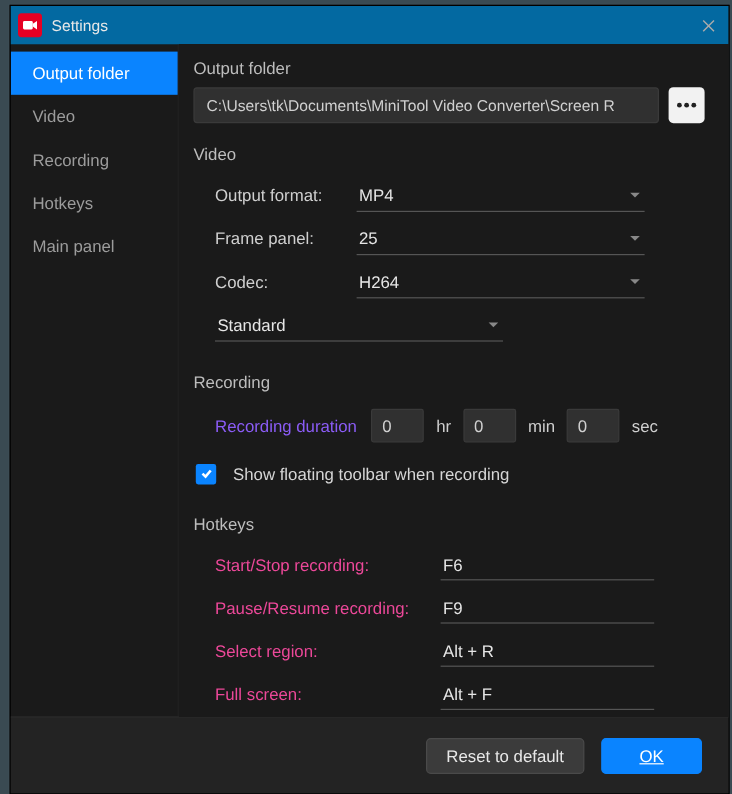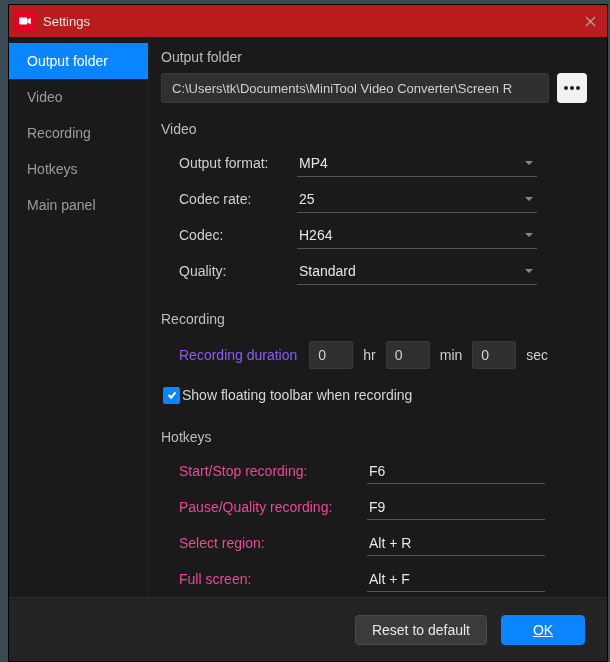--- a/index.html
+++ b/index.html
@@ -4,21 +4,21 @@
 <style>
   * { box-sizing: border-box; margin: 0; padding: 0; }
   html, body { width: 610px; height: 662px; overflow: hidden; font-family: "Segoe UI", Arial, sans-serif; background: #3a4a52; }
   .window {
     position: absolute; left: 8px; top: 4px; width: 600px; height: 658px;
     background: #1a1a1a; border: 1px solid #000; display: flex; flex-direction: column;
     box-shadow: 0 0 0 1px rgba(255,255,255,0.02);
   }
   
   .titlebar {
-    height: 32px; background: #b91c1c; display: flex; align-items: center;
+    height: 32px; background: #0369a1; display: flex; align-items: center;
     padding: 0 0 0 6px; color: #e8e8e8; font-size: 13px;
   }
   .titlebar .app-icon {
     width: 20px; height: 20px; background: #e60023; border-radius: 3px;
     display: flex; align-items: center; justify-content: center; margin-right: 8px;
   }
   .titlebar .app-icon svg { width: 14px; height: 14px; }
   .titlebar .title { flex: 1; }
   .titlebar .close {
     width: 34px; height: 32px; display: flex; align-items: center; justify-content: center;
@@ -71,21 +71,21 @@
   }
   
   .dur-row { display: flex; align-items: center; padding-left: 18px; height: 40px; gap: 10px; }
   .dur-row .dlbl { color: #8b5cf6; font-size: 14px; margin-right: 2px; }
   .dur-input {
     width: 44px; height: 28px; background: #303030; border: 1px solid #3a3a3a;
     color: #d0d0d0; font-size: 14px; padding: 0 8px; border-radius: 2px;
   }
   .unit { color: #cfcfcf; font-size: 14px; }
   
-  .chk-row { display: flex; align-items: center; padding-left: 2px; height: 32px; gap: 2px; margin-top:4px; }
+  .chk-row { display: flex; align-items: center; padding-left: 2px; height: 32px; gap: 14px; margin-top:4px; }
   .chk {
     width: 17px; height: 17px; background: #0a84ff; border-radius: 2px;
     display: flex; align-items: center; justify-content: center; cursor: pointer;
   }
   .chk svg { width: 12px; height: 12px; stroke: #fff; stroke-width: 2.5; fill: none; }
   .chk-row .clbl { color: #d6d6d6; font-size: 14px; }
   
   .hk-row { display: flex; align-items: center; height: 36px; padding-left: 18px; }
   .hk-row .hlbl { width: 188px; color: #ec4899; font-size: 14px; }
   .hk-val {
@@ -155,35 +155,34 @@
       <div class="section-label">Video</div>
 
       <div class="form-row">
         <div class="lbl">Output format:</div>
         <div class="select">
           <span>MP4</span>
           <span class="caret"></span>
         </div>
       </div>
       <div class="form-row">
-        <div class="lbl">Codec rate:</div>
+        <div class="lbl">Frame panel:</div>
         <div class="select">
           <span>25</span>
           <span class="caret"></span>
         </div>
       </div>
       <div class="form-row">
         <div class="lbl">Codec:</div>
         <div class="select">
           <span>H264</span>
           <span class="caret"></span>
         </div>
       </div>
       <div class="form-row">
-        <div class="lbl">Quality:</div>
         <div class="select">
           <span>Standard</span>
           <span class="caret"></span>
         </div>
       </div>
 
       <div class="section-label" style="margin-top:22px">Recording</div>
       <div class="dur-row">
         <span class="dlbl">Recording duration</span>
         <input class="dur-input" value="0" style="">
@@ -201,21 +200,21 @@
         </div>
         <span class="clbl">Show floating toolbar when recording</span>
       </div>
 
       <div class="section-label" style="margin-top:18px">Hotkeys</div>
       <div class="hk-row">
         <div class="hlbl">Start/Stop recording:</div>
         <div class="hk-val">F6</div>
       </div>
       <div class="hk-row">
-        <div class="hlbl">Pause/Quality recording:</div>
+        <div class="hlbl">Pause/Resume recording:</div>
         <div class="hk-val">F9</div>
       </div>
       <div class="hk-row">
         <div class="hlbl">Select region:</div>
         <div class="hk-val">Alt + R</div>
       </div>
       <div class="hk-row">
         <div class="hlbl">Full screen:</div>
         <div class="hk-val">Alt + F</div>
       </div>

